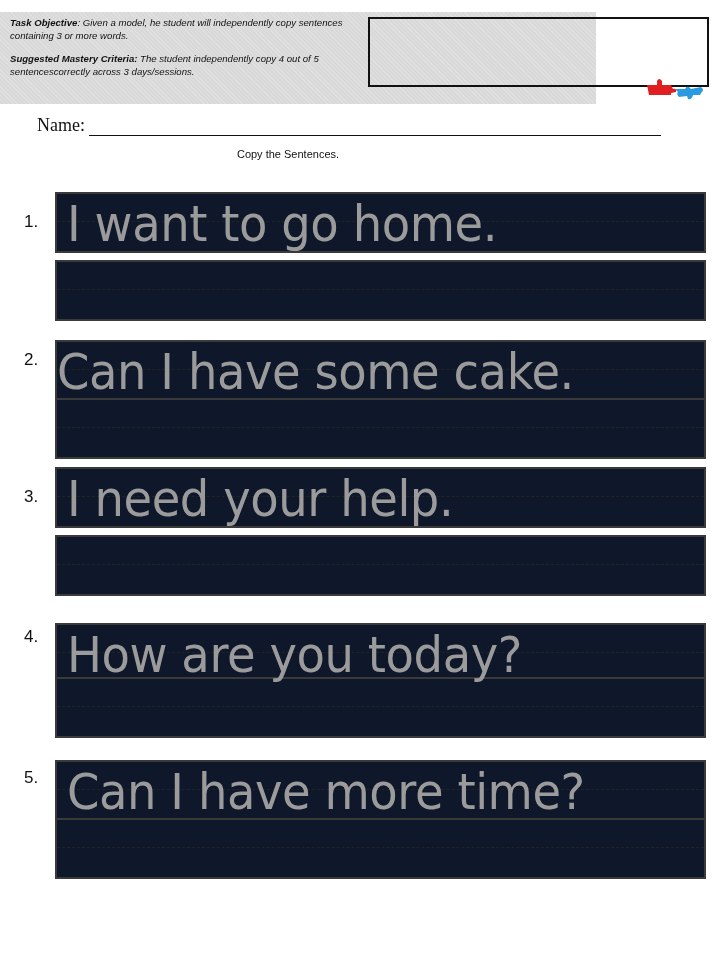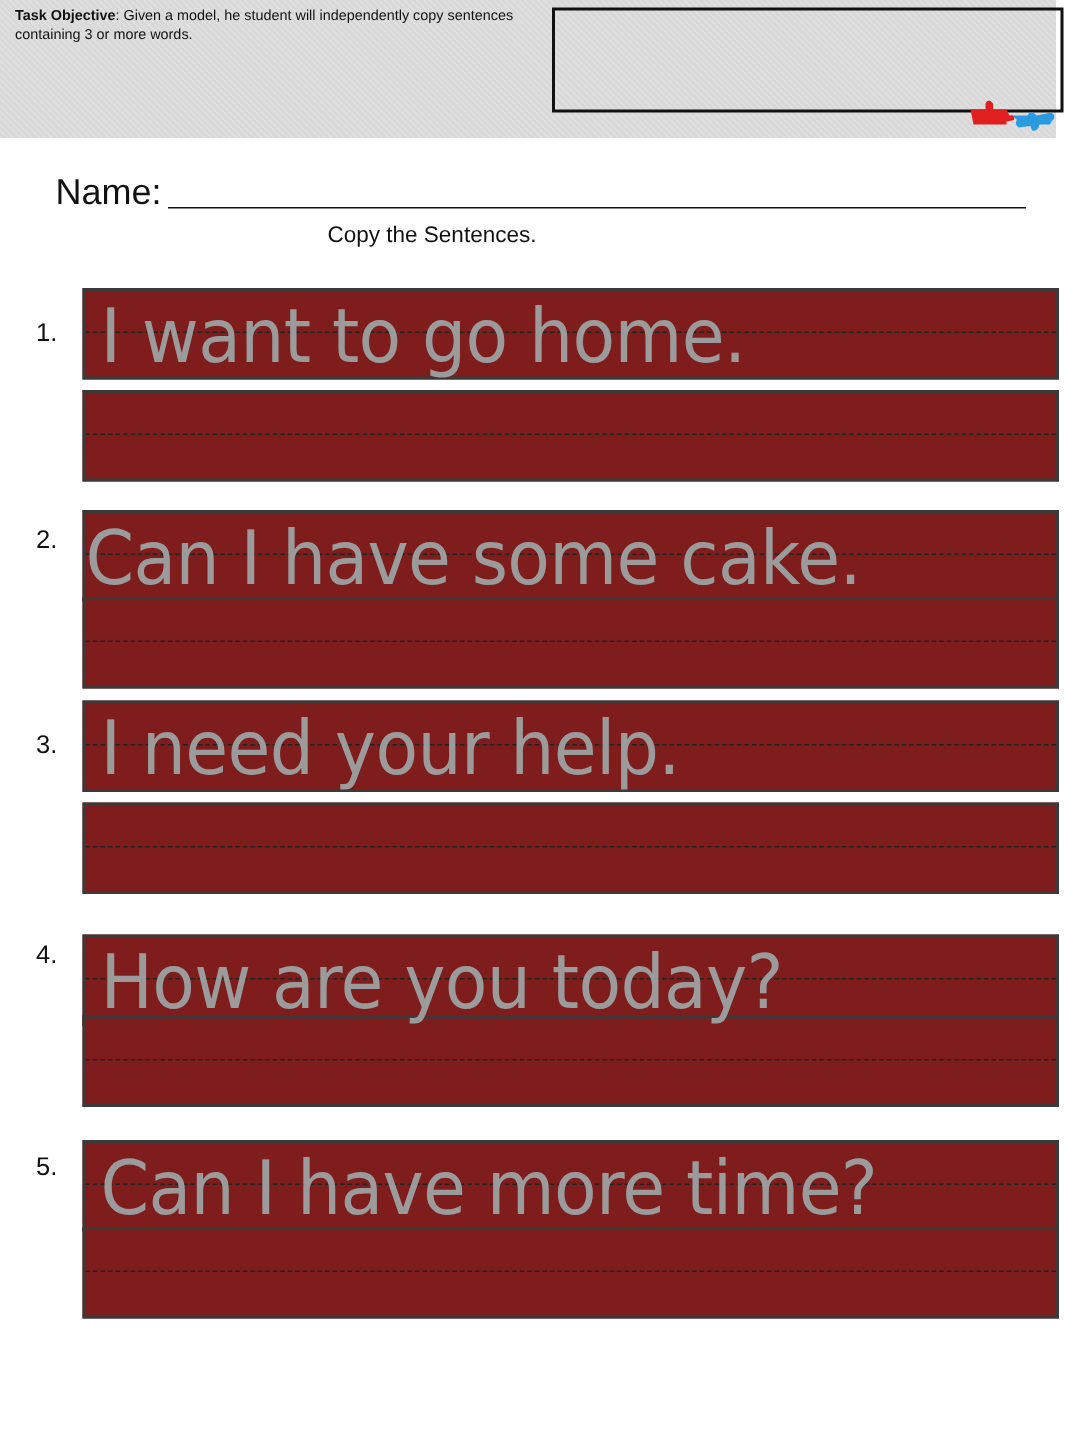--- a/index.html
+++ b/index.html
@@ -1,77 +1,79 @@
 <!DOCTYPE html>
 <html><head>
   <meta charset="utf-8">
   <style>
     * { box-sizing: border-box; margin: 0; padding: 0; }
     html, body { width: 720px; height: 960px; background: #ffffff; overflow: hidden; }
     body { position: relative; font-family: "Liberation Sans", sans-serif; color: #000; }
 
     .header-band {
-      position: absolute; left: 0; top: 0; width: 704px; height: 92px;
+      position: absolute; left: 0; top: 12px; width: 596px; height: 92px;
       background: #d9d9d9;
       background-image: repeating-linear-gradient(45deg, rgba(255,255,255,0.18) 0 1px, transparent 1px 3px);
+      font-style: italic;
     }
     .objective {
       position: absolute; left: 10px; top: 4px; width: 345px;
       font-size: 9.6px; line-height: 13px; color: #111;
     }
     .objective p { margin-bottom: 10px; }
     .objective b { font-weight: bold; }
 
     .record-box {
       position: absolute; left: 368px; top: 5px; width: 341px; height: 70px;
       border: 2px solid #111; background: transparent;
       font-weight: bold; font-size: 12.5px; line-height: 19px;
       padding: 3px 0 0 9px; color: #111;
     }
     .rb-line { white-space: nowrap; display: flex; align-items: flex-end; }
     .blank { display: inline-block; border-bottom: 1.5px solid #111; height: 14px; }
     .cond-opt { display: inline-block; }
     .puzzle { position: absolute; left: 645px; top: 63px; width: 62px; height: 26px; }
 
     .name-row {
-      position: absolute; left: 37px; top: 115px; display: flex; align-items: center;
-      font-size: 24px; color: #111;
+      position: absolute; left: 37px; top: 115px; display: flex; align-items: flex-end;
+      font-size: 18px; color: #111; font-family: Liberation Serif, serif;
     }
     .name-line { width: 572px; height: 20px; border-bottom: 1.5px solid #111; margin-left: 4px; }
     .instructions {
       position: absolute; left: 0; top: 148px; width: 576px; text-align: center;
-      font-size: 15px; color: #111;
+      font-size: 11px; color: #111;
     }
 
     .item { position: absolute; left: 0; width: 720px; }
     .item-num {
       position: absolute; left: 24px; font-size: 17px; color: #111;
     }
     .wbox {
       position: absolute; left: 55px; width: 651px; height: 61px;
-      border: 2px solid #3a3a3a; background: #7f1d1d;
+      border: 2px solid #3a3a3a; background: #0f172a;
     }
     .wbox .dash {
       position: absolute; left: 0; right: 0; top: 27px; height: 0;
       border-top: 1.6px dashed #222;
     }
     .trace {
       position: absolute; left: 10px; top: 0px;
       font-size: 50px; line-height: 60px; color: #9b9b9b; white-space: nowrap;
       letter-spacing: -0.5px; font-family: "DejaVu Sans", sans-serif; font-weight: normal;
       transform: scaleX(0.93); transform-origin: left;
       z-index: 2; pointer-events: none;
     }
   </style>
 </head>
 <body>
 
 <div class="header-band">
   <div class="objective">
     <p><b>Task Objective</b><span>:  Given a model,  he student will independently copy sentences containing 3 or more words.</span></p>
+    <p><b>Suggested Mastery Criteria:</b><span> The student independently copy 4 out of 5 sentencescorrectly across 3 days/sessions.</span></p>
   </div>
 
   <div class="record-box">
   </div>
 
   <svg class="puzzle" viewBox="0 0 62 26">
     <path d="M2 10 L12 10 L12 6 Q14 2 17 6 L17 10 L26 10 L28 14 Q32 13 31 17 L26 18 L26 20 L4 20 Z" fill="#e02020"></path>
     <path d="M30 14 L40 14 Q42 10 45 13 L46 14 L56 12 Q60 15 56 18 L55 20 L48 20 Q47 25 43 24 L42 21 L34 22 Q31 19 33 17 Z" fill="#2a9be0"></path>
   </svg>
 </div>

